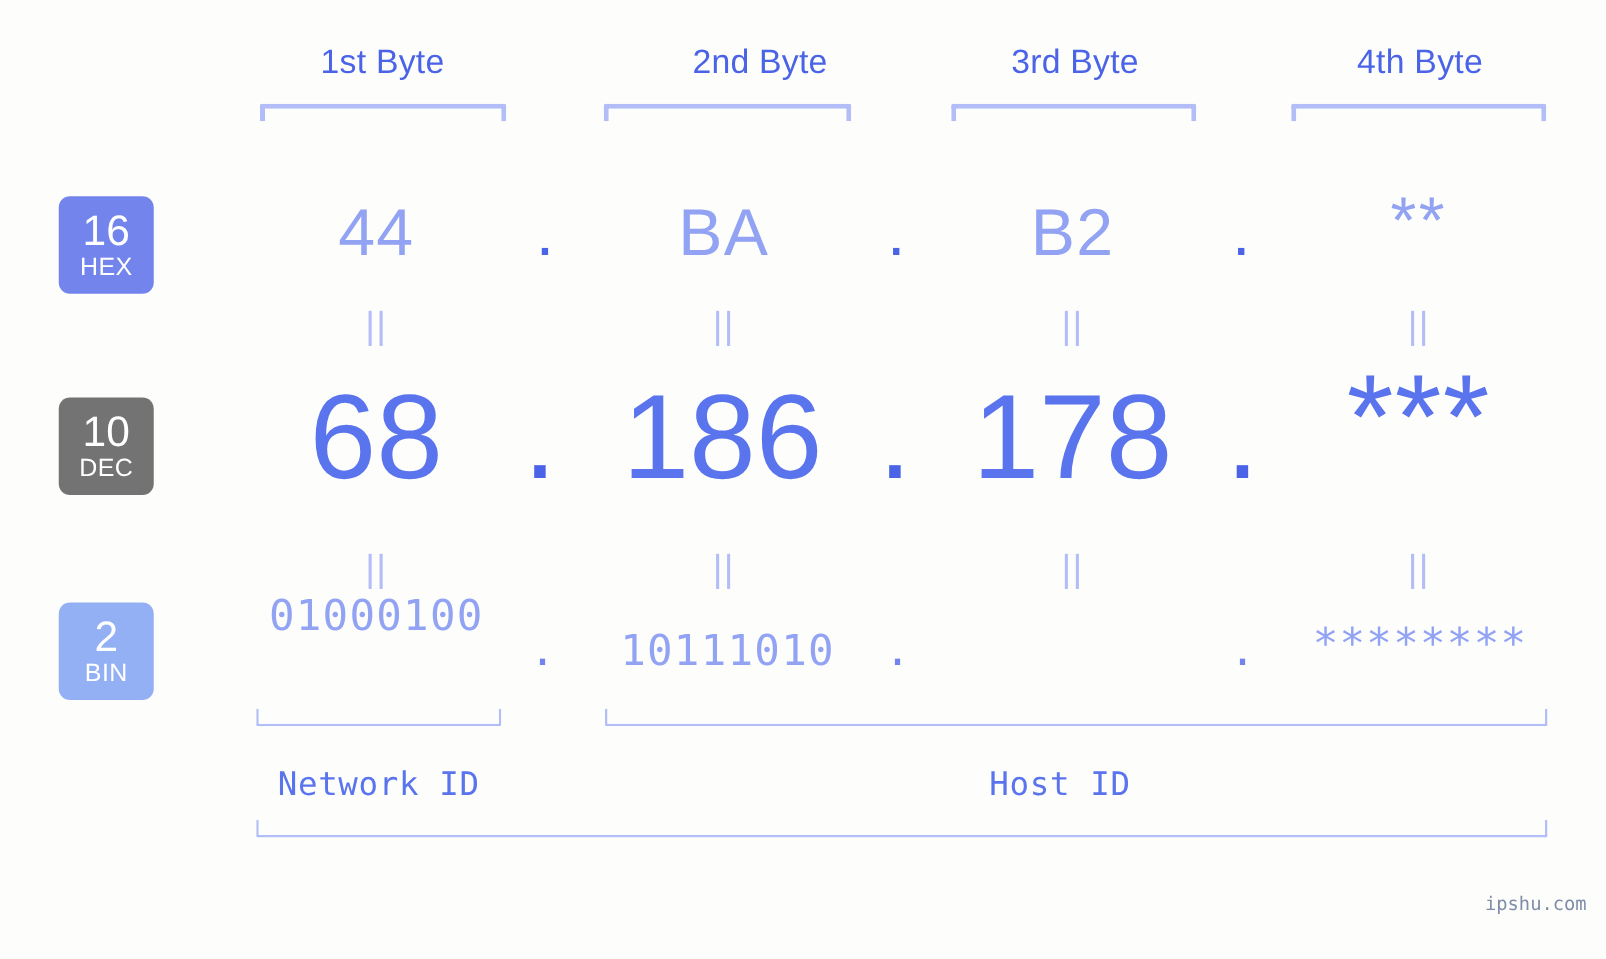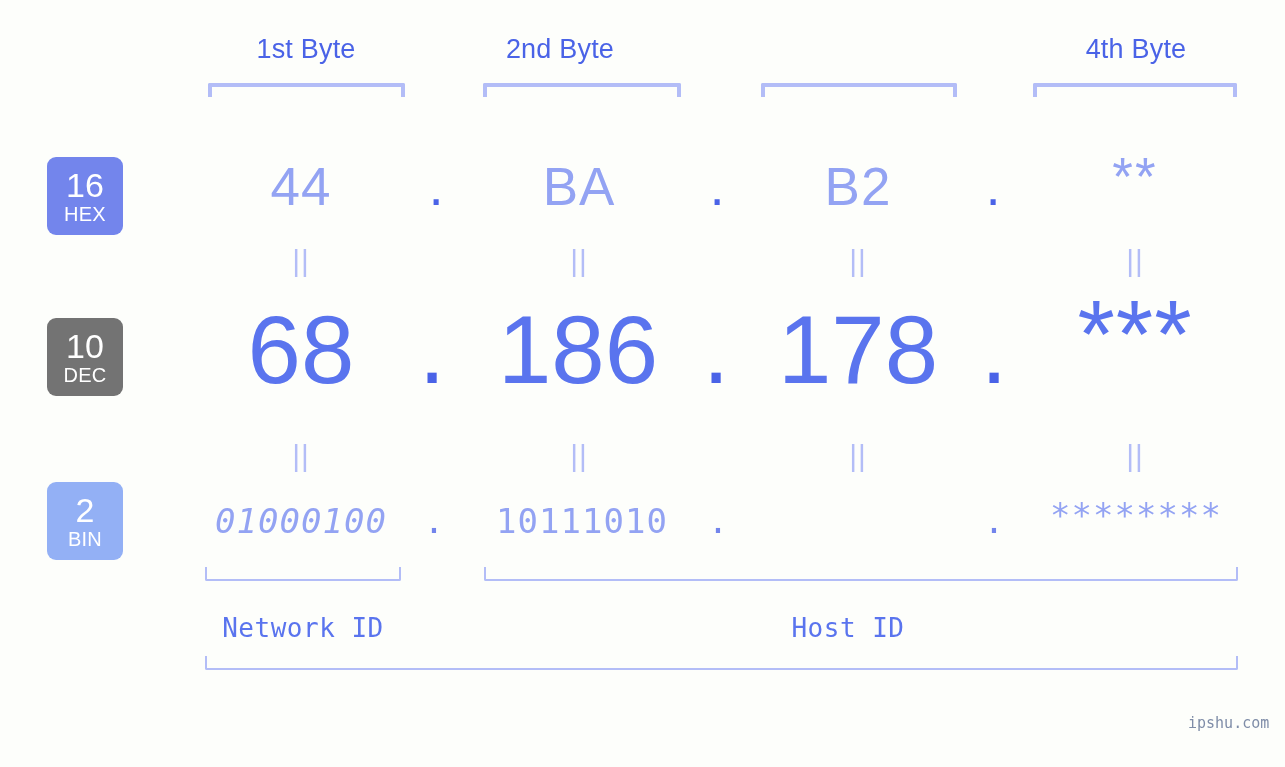--- a/index.html
+++ b/index.html
@@ -185,21 +185,22 @@
     line-height: 1;
     white-space: nowrap;
   }
 </style>
 </head>
 <body>
 
 <div id="stage">
 
   <div class="byte-label" style="left:206px; top:36px; width:200px;">1st Byte</div>
-  <div class="byte-label" style="left:460px; top:36px; width:200px;">2nd Byte</div>
+  <div class="byte-label" style="left:508px; top:36px; width:200px;">2nd Byte</div>
+  <div class="byte-label" style="left:760px; top:36px; width:200px;">3rd Byte</div>
   <div class="byte-label" style="left:1034px; top:36px; width:204px;">4th Byte</div>
 
   <div class="bracket-down" style="left:208px; top:83px; width:197px;"></div>
   <div class="bracket-down" style="left:483px; top:83px; width:198px;"></div>
   <div class="bracket-down" style="left:761px; top:83px; width:196px;"></div>
   <div class="bracket-down" style="left:1033px; top:83px; width:204px;"></div>
 
   <div class="badge badge-hex" style="left:47px; top:157px;">
     <span class="num">16</span>
     <span class="nm">HEX</span>
@@ -234,21 +235,21 @@
   <div class="eq" style="left:206px; top:441px; width:190px;">||</div>
   <div class="eq" style="left:483px; top:441px; width:192px;">||</div>
   <div class="eq" style="left:761px; top:441px; width:194px;">||</div>
   <div class="eq" style="left:1033px; top:441px; width:204px;">||</div>
 
   <div class="badge badge-bin" style="left:47px; top:482px;">
     <span class="num">2</span>
     <span class="nm">BIN</span>
   </div>
 
-  <div class="cell bin-val" style="left:200px; top:504px; width:202px;font-style:italic;">01000100</div>
+  <div class="cell bin-val" style="left:200px; top:476px; width:202px;">01000100</div>
   <div class="cell bin-dot" style="left:406px; top:504px; width:56px;">.</div>
   <div class="cell bin-val" style="left:481px; top:504px; width:202px;">10111010</div>
   <div class="cell bin-dot" style="left:690px; top:504px; width:56px;">.</div>
   <div class="cell bin-dot" style="left:966px; top:504px; width:56px;">.</div>
   <div class="cell bin-star" style="left:1035px; top:498px; width:202px;">********</div>
 
   <div class="bracket-up" style="left:205px; top:567px; width:196px;"></div>
   <div class="bracket-up" style="left:484px; top:567px; width:754px;"></div>
 
   <div class="id-label" style="left:203px; top:615px; width:200px;">Network ID</div>

